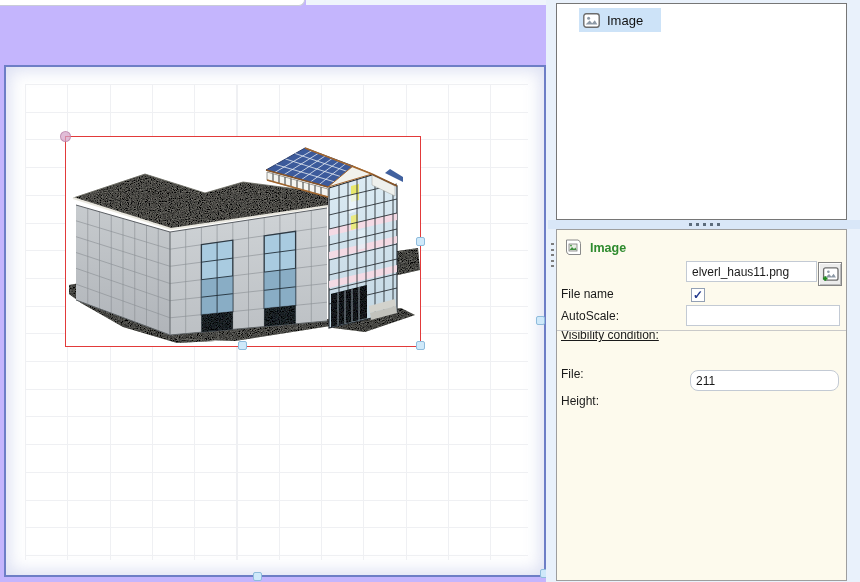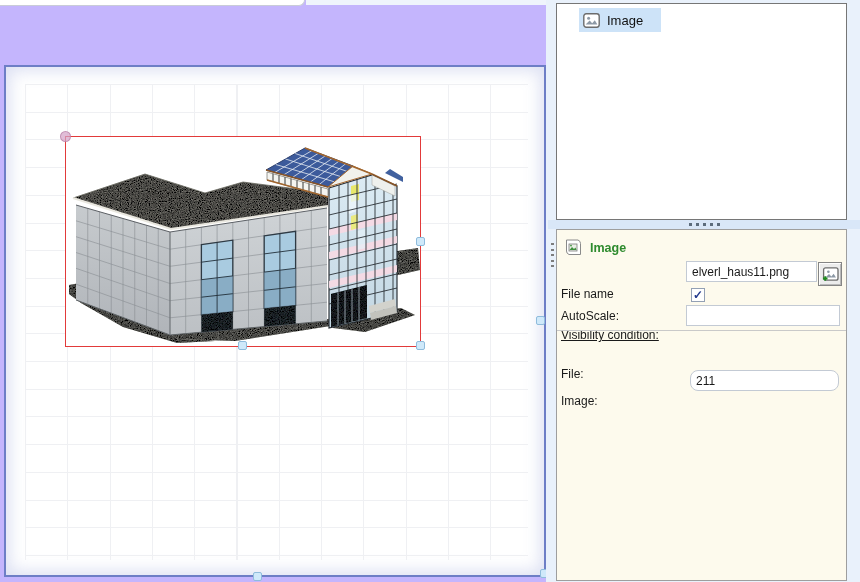--- a/index.html
+++ b/index.html
@@ -258,17 +258,17 @@
       <span>✓</span>
     </div>
 
     <span class="abs lbl" style="top:78px;text-decoration:underline;">Visibility condition:</span>
     <input type="text" class="vis-input" value="" style="">
 
     <div class="abs sep"></div>
 
     <span class="abs lbl" style="top:117px;">File:</span>
 
-    <span class="abs lbl" style="top:144px;">Image:</span>
+    <span class="abs lbl" style="top:144px;">Height:</span>
     <input type="text" class="h-input" value="211" style="">
   </div>
 
 </div>
 
 </body></html>

